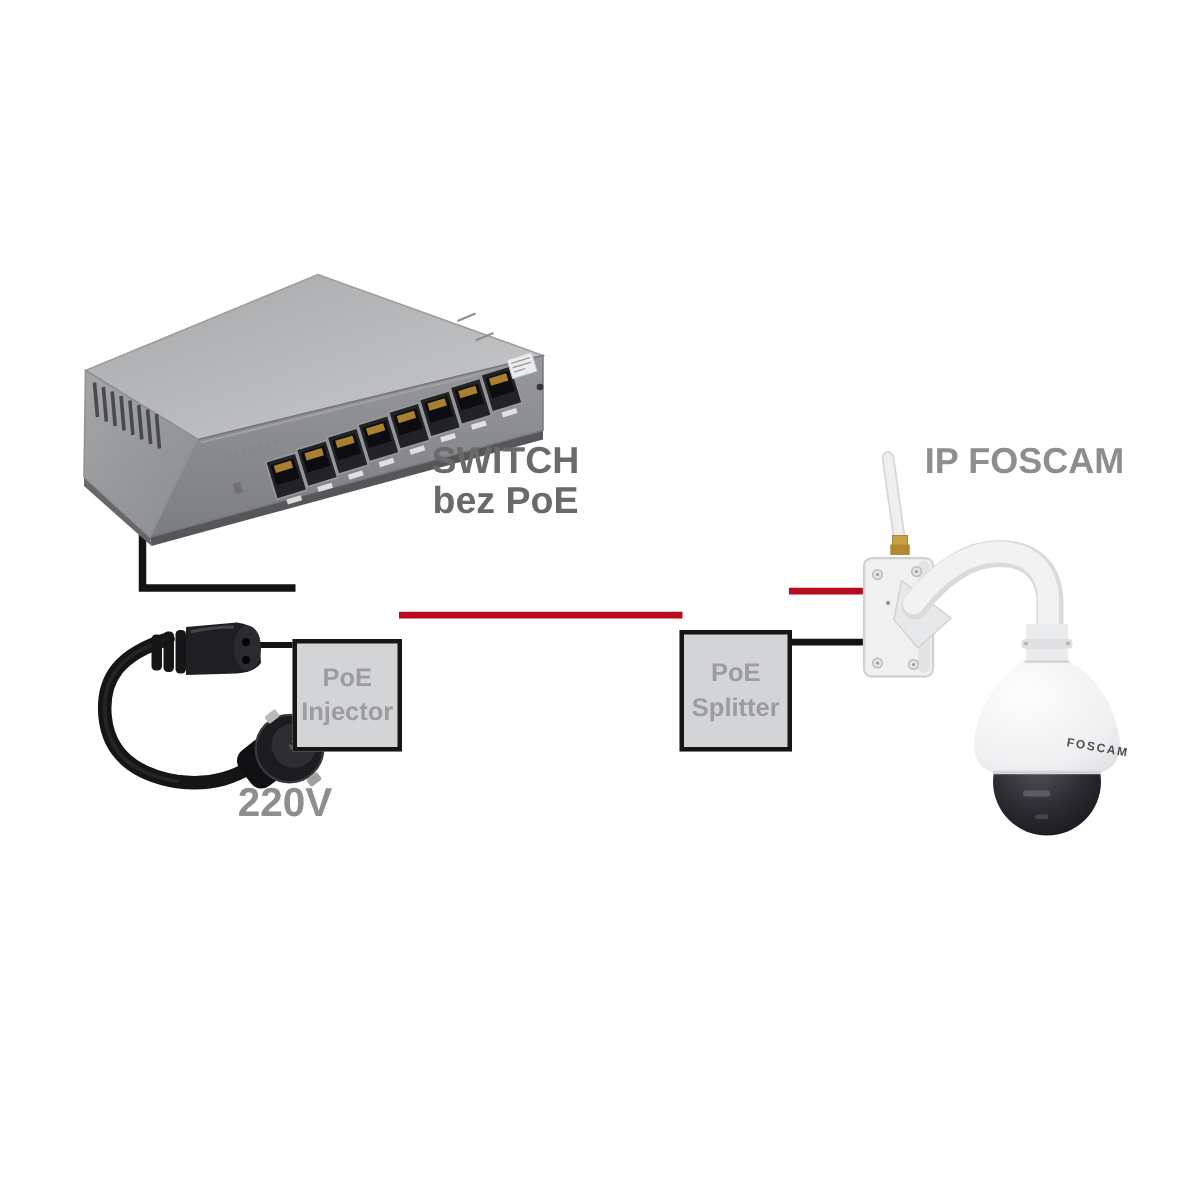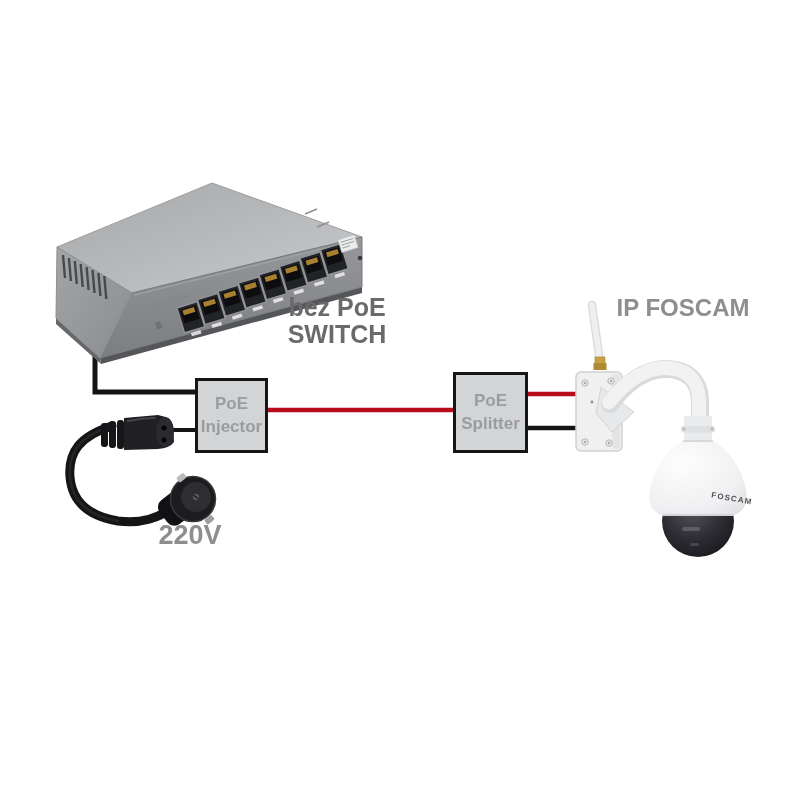--- a/index.html
+++ b/index.html
@@ -7,21 +7,21 @@
     position:relative;width:800px;height:800px;background:#ffffff;overflow:hidden;
     font-family:"Liberation Sans", sans-serif;
   }
   svg{position:absolute;left:0;top:0;}
   .lbl{position:absolute;font-weight:bold;text-align:center;line-height:1.08;}
   .lbl-dark{color:#6a6a6a;}
   .lbl-gray{color:#8e8e8e;}
   .device-box{
     position:absolute;background:#d3d4d5;border:3px solid #161616;
     display:flex;flex-direction:column;align-items:center;justify-content:center;
-    box-sizing:border-box;color:#9b9c9e;font-weight:bold;text-align:center;
+    box-sizing:border-box;color:#9b9c9e;font-weight:bold;text-align:center;margin-top:48px;
   }
   .device-box .bx-line{display:block;line-height:1.35;}
   .brand-tag{position:absolute;font-weight:bold;white-space:nowrap;}
   #netgear-brand{left:150px;top:297px;font-size:6.5px;color:#83858a;letter-spacing:1px;transform:rotate(-17deg);}
   #foscam-brand{left:711px;top:494px;font-size:8px;color:#4e4e50;letter-spacing:1.2px;transform:rotate(10deg);}
   #switch-label{left:252px;top:294px;width:170px;font-size:25px;}
   #cat5e-label{left:270px;top:412px;width:180px;font-size:26px;}
   #ipkamera-label{left:602px;top:295px;width:162px;font-size:24px;}
   #v220-label{left:140px;top:521px;width:100px;font-size:27px;text-align:center;}
   #injector-box{left:195px;top:378px;width:73px;height:75px;font-size:17px;}
@@ -244,22 +244,22 @@
     <span class="bx-line">PoE</span>
     <span class="bx-line">Injector</span>
   </div>
 
   <div id="splitter-box" class="device-box">
     <span class="bx-line">PoE</span>
     <span class="bx-line">Splitter</span>
   </div>
 
   <div id="switch-label" class="lbl lbl-dark">
+    <div>SWITCH</div>
     <div>bez PoE</div>
-    <div>SWITCH</div>
   </div>
 
 
   <div id="ipkamera-label" class="lbl lbl-gray">IP FOSCAM</div>
 
   <div id="v220-label" class="lbl lbl-gray">220V</div>
 
   <div id="netgear-brand" class="brand-tag">NETGEAR</div>
 
   <div id="foscam-brand" class="brand-tag">FOSCAM</div>

